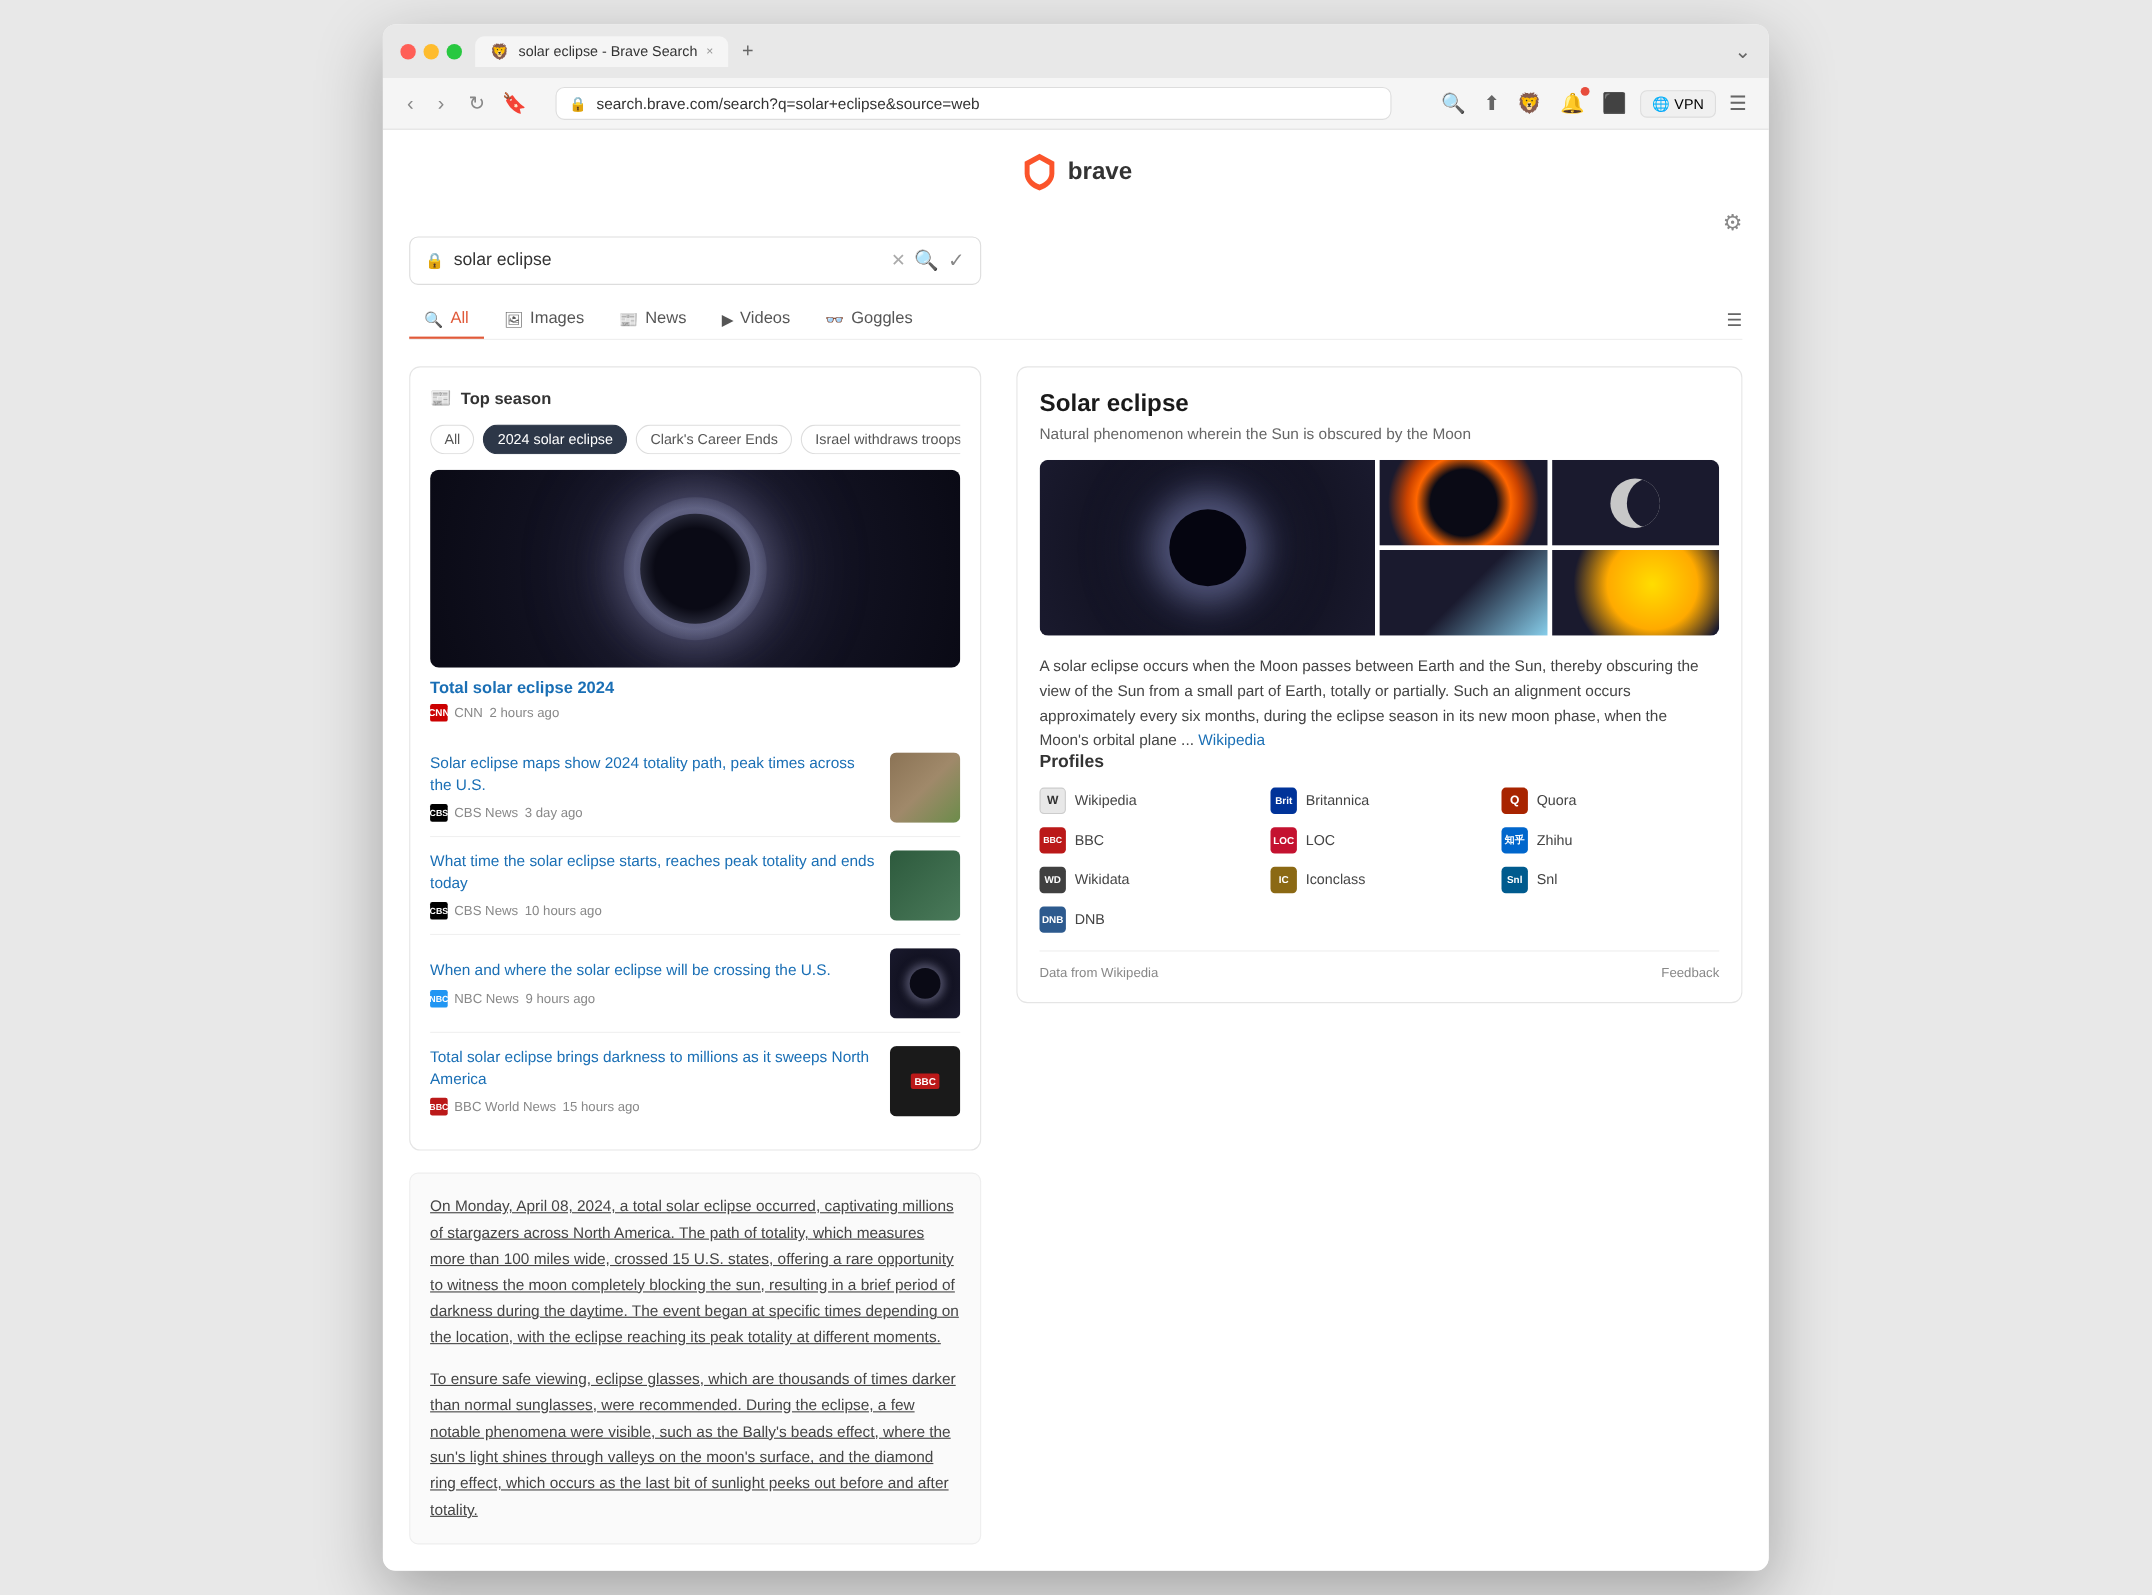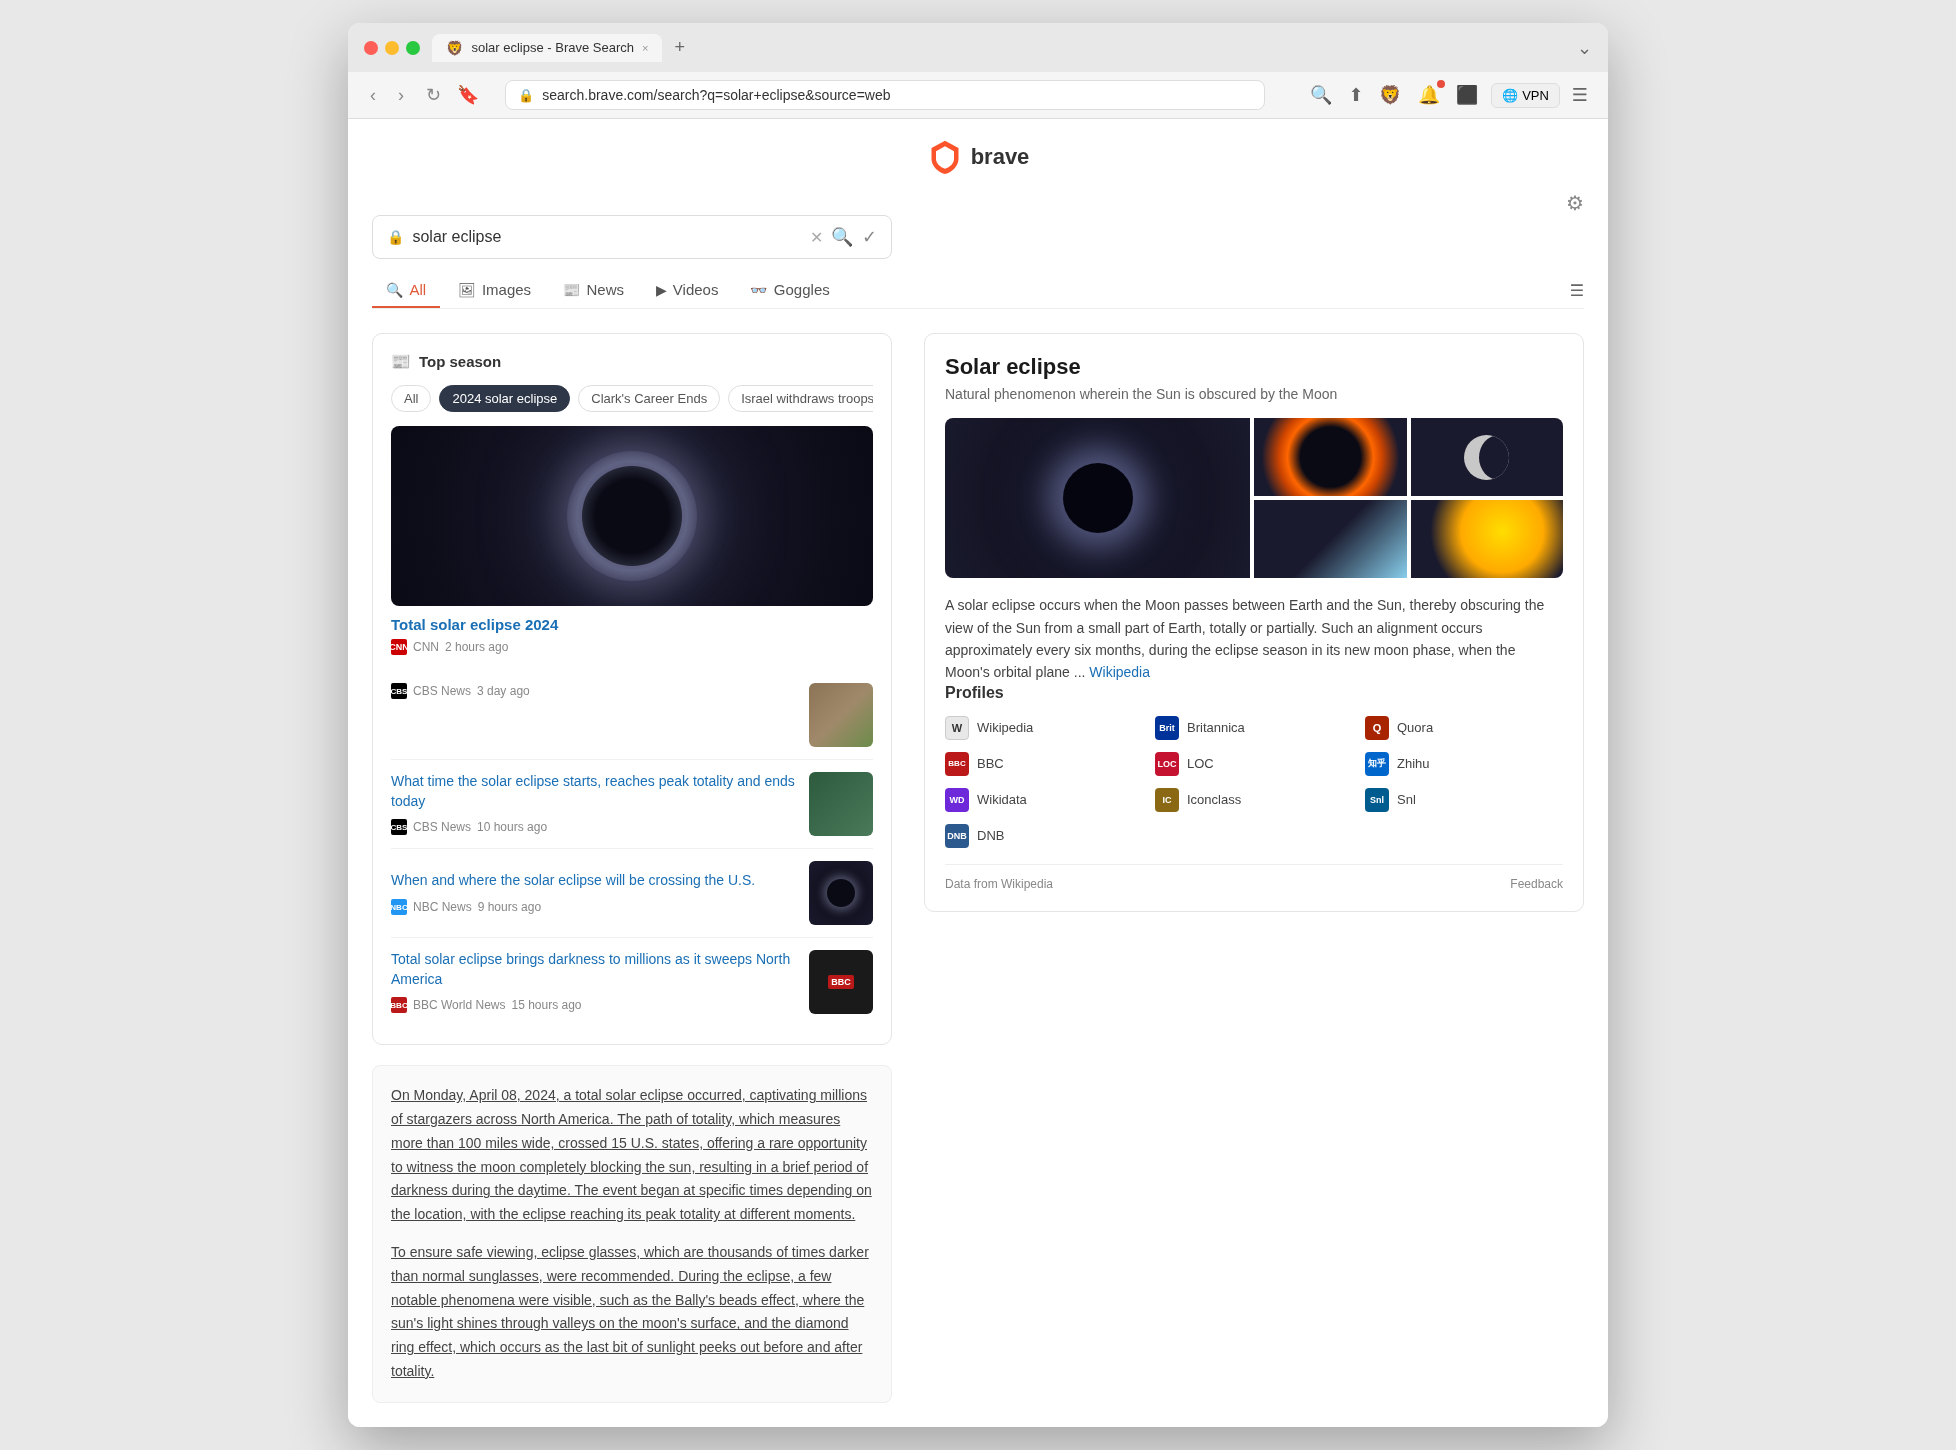--- a/index.html
+++ b/index.html
@@ -96,21 +96,21 @@
     .kp-section-title { font-size: 16px; font-weight: 600; color: #333; margin-bottom: 14px; }
     .profiles-grid { display: grid; grid-template-columns: repeat(3, 1fr); gap: 12px; margin-bottom: 16px; }
     .profile-item { display: flex; align-items: center; gap: 8px; cursor: pointer; }
     .profile-icon { width: 24px; height: 24px; border-radius: 4px; display: flex; align-items: center; justify-content: center; font-size: 11px; font-weight: bold; color: white; flex-shrink: 0; }
     .wiki-color { background: #e8e8e8; color: #333; border: 1px solid #ccc; }
     .brit-color { background: #003399; }
     .quora-color { background: #a82400; }
     .bbc-color { background: #bb1919; }
     .loc-color { background: #c41230; }
     .zhihu-color { background: #0066cc; }
-    .wikidata-color { background: #6d28d9; }
+    .wikidata-color { background: #404040; }
     .iconclass-color { background: #8b6914; }
     .snl-color { background: #005b8e; }
     .dnb-color { background: #2d5a8e; }
     .profile-name { font-size: 13px; color: #444; }
     .kp-footer { display: flex; justify-content: space-between; align-items: center; padding-top: 12px; border-top: 1px solid #eee; }
     .kp-data-source { font-size: 12px; color: #888; }
     .kp-feedback { font-size: 12px; color: #888; cursor: pointer; }
     .settings-icon { color: #888; font-size: 20px; cursor: pointer; margin-left: auto; }
     .top-stories-icon { font-size: 16px; }
     .nav-bookmark { color: #888; font-size: 18px; }
@@ -241,20 +241,21 @@
               <span class="source-icon cnn-icon">CNN</span>
               <span>CNN</span>
               <span>2 hours ago</span>
             </div>
           </div>
 
           <div class="story-list">
 
             <div class="story-item">
               <div class="story-content">
+                <div class="story-title">Solar eclipse maps show 2024 totality path, peak times across the U.S.</div>
                 <div class="story-meta">
                   <span class="source-icon cbs-icon" style="background:#000;font-size:8px;">CBS</span>
                   <span>CBS News</span>
                   <span>3 day ago</span>
                 </div>
               </div>
               <div class="story-thumb">
                 <div class="thumb-map"></div>
               </div>
             </div>

